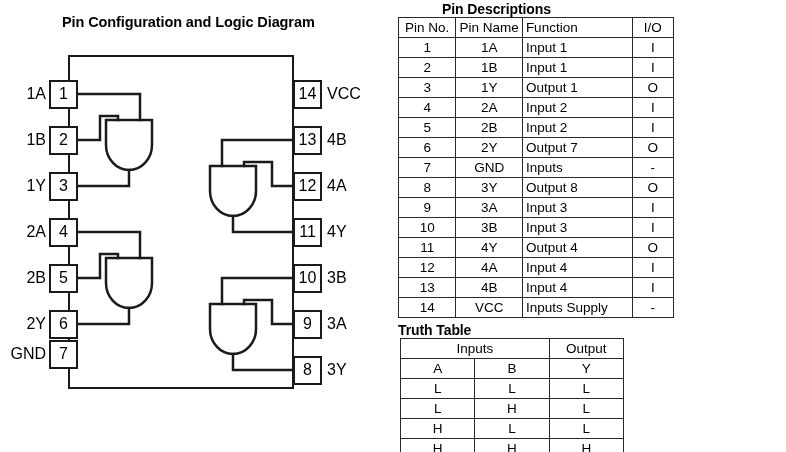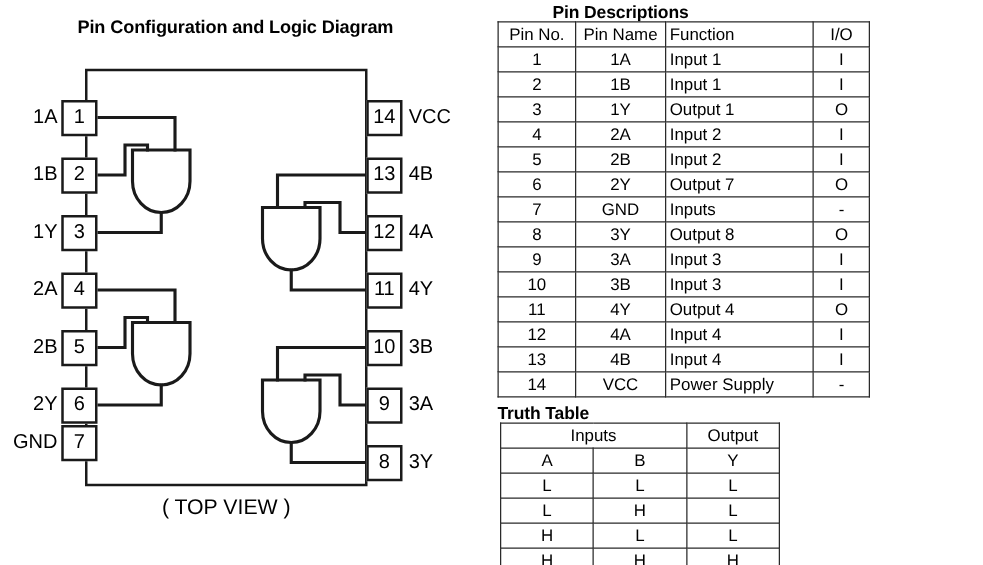--- a/index.html
+++ b/index.html
@@ -80,21 +80,21 @@
   }
   table td, table th {
     border: 1px solid #2a2a2a;
     padding: 0;
     height: 19.6px;
     text-align: center;
     font-weight: normal;
     vertical-align: middle;
     line-height: 19px;
   }
-  #pin-desc-table { left: 398px; top: 17px; width: 298px; }
+  #pin-desc-table { left: 398px; top: 17px; width: 276px; }
   #pin-desc-table .c-no   { width: 57px; }
   #pin-desc-table .c-name { width: 66px; }
   #pin-desc-table .c-func { width: 109px; text-align: left; padding-left: 3px; }
   #pin-desc-table .c-io   { width: 41px; }
   #pin-desc-table thead td { text-align: center; padding-left: 0; }
 
   #truth-table { left: 400px; top: 338px; width: 224px; }
   #truth-table td { height: 20px; width: 74.6px; }
 </style>
 </head>
@@ -171,21 +171,20 @@
 
     <div class="pin-box right" style="top:264px">10</div>
     <div class="pin-label right" style="top:269px">3B</div>
 
     <div class="pin-box right" style="top:310px">9</div>
     <div class="pin-label right" style="top:315px">3A</div>
 
     <div class="pin-box right" style="top:356px">8</div>
     <div class="pin-label right" style="top:361px">3Y</div>
 
-    <div id="top-view">( TOP VIEW )</div>
   </div>
 
   <div class="heading" id="pin-desc-title">Pin Descriptions</div>
 
   <table id="pin-desc-table">
     <thead>
       <tr>
         <td class="c-no">Pin No.</td>
         <td class="c-name">Pin Name</td>
         <td class="c-func">Function</td>
@@ -267,21 +266,21 @@
         </tr>
         <tr>
           <td class="c-no">13</td>
           <td class="c-name">4B</td>
           <td class="c-func">Input 4</td>
           <td class="c-io">I</td>
         </tr>
         <tr>
           <td class="c-no">14</td>
           <td class="c-name">VCC</td>
-          <td class="c-func">Power Supply</td>
+          <td class="c-func">Inputs Supply</td>
           <td class="c-io">-</td>
         </tr>
       </tbody>
   </table>
 
   <div class="heading" id="truth-title">Truth Table</div>
 
   <table id="truth-table">
     <thead>
       <tr>

